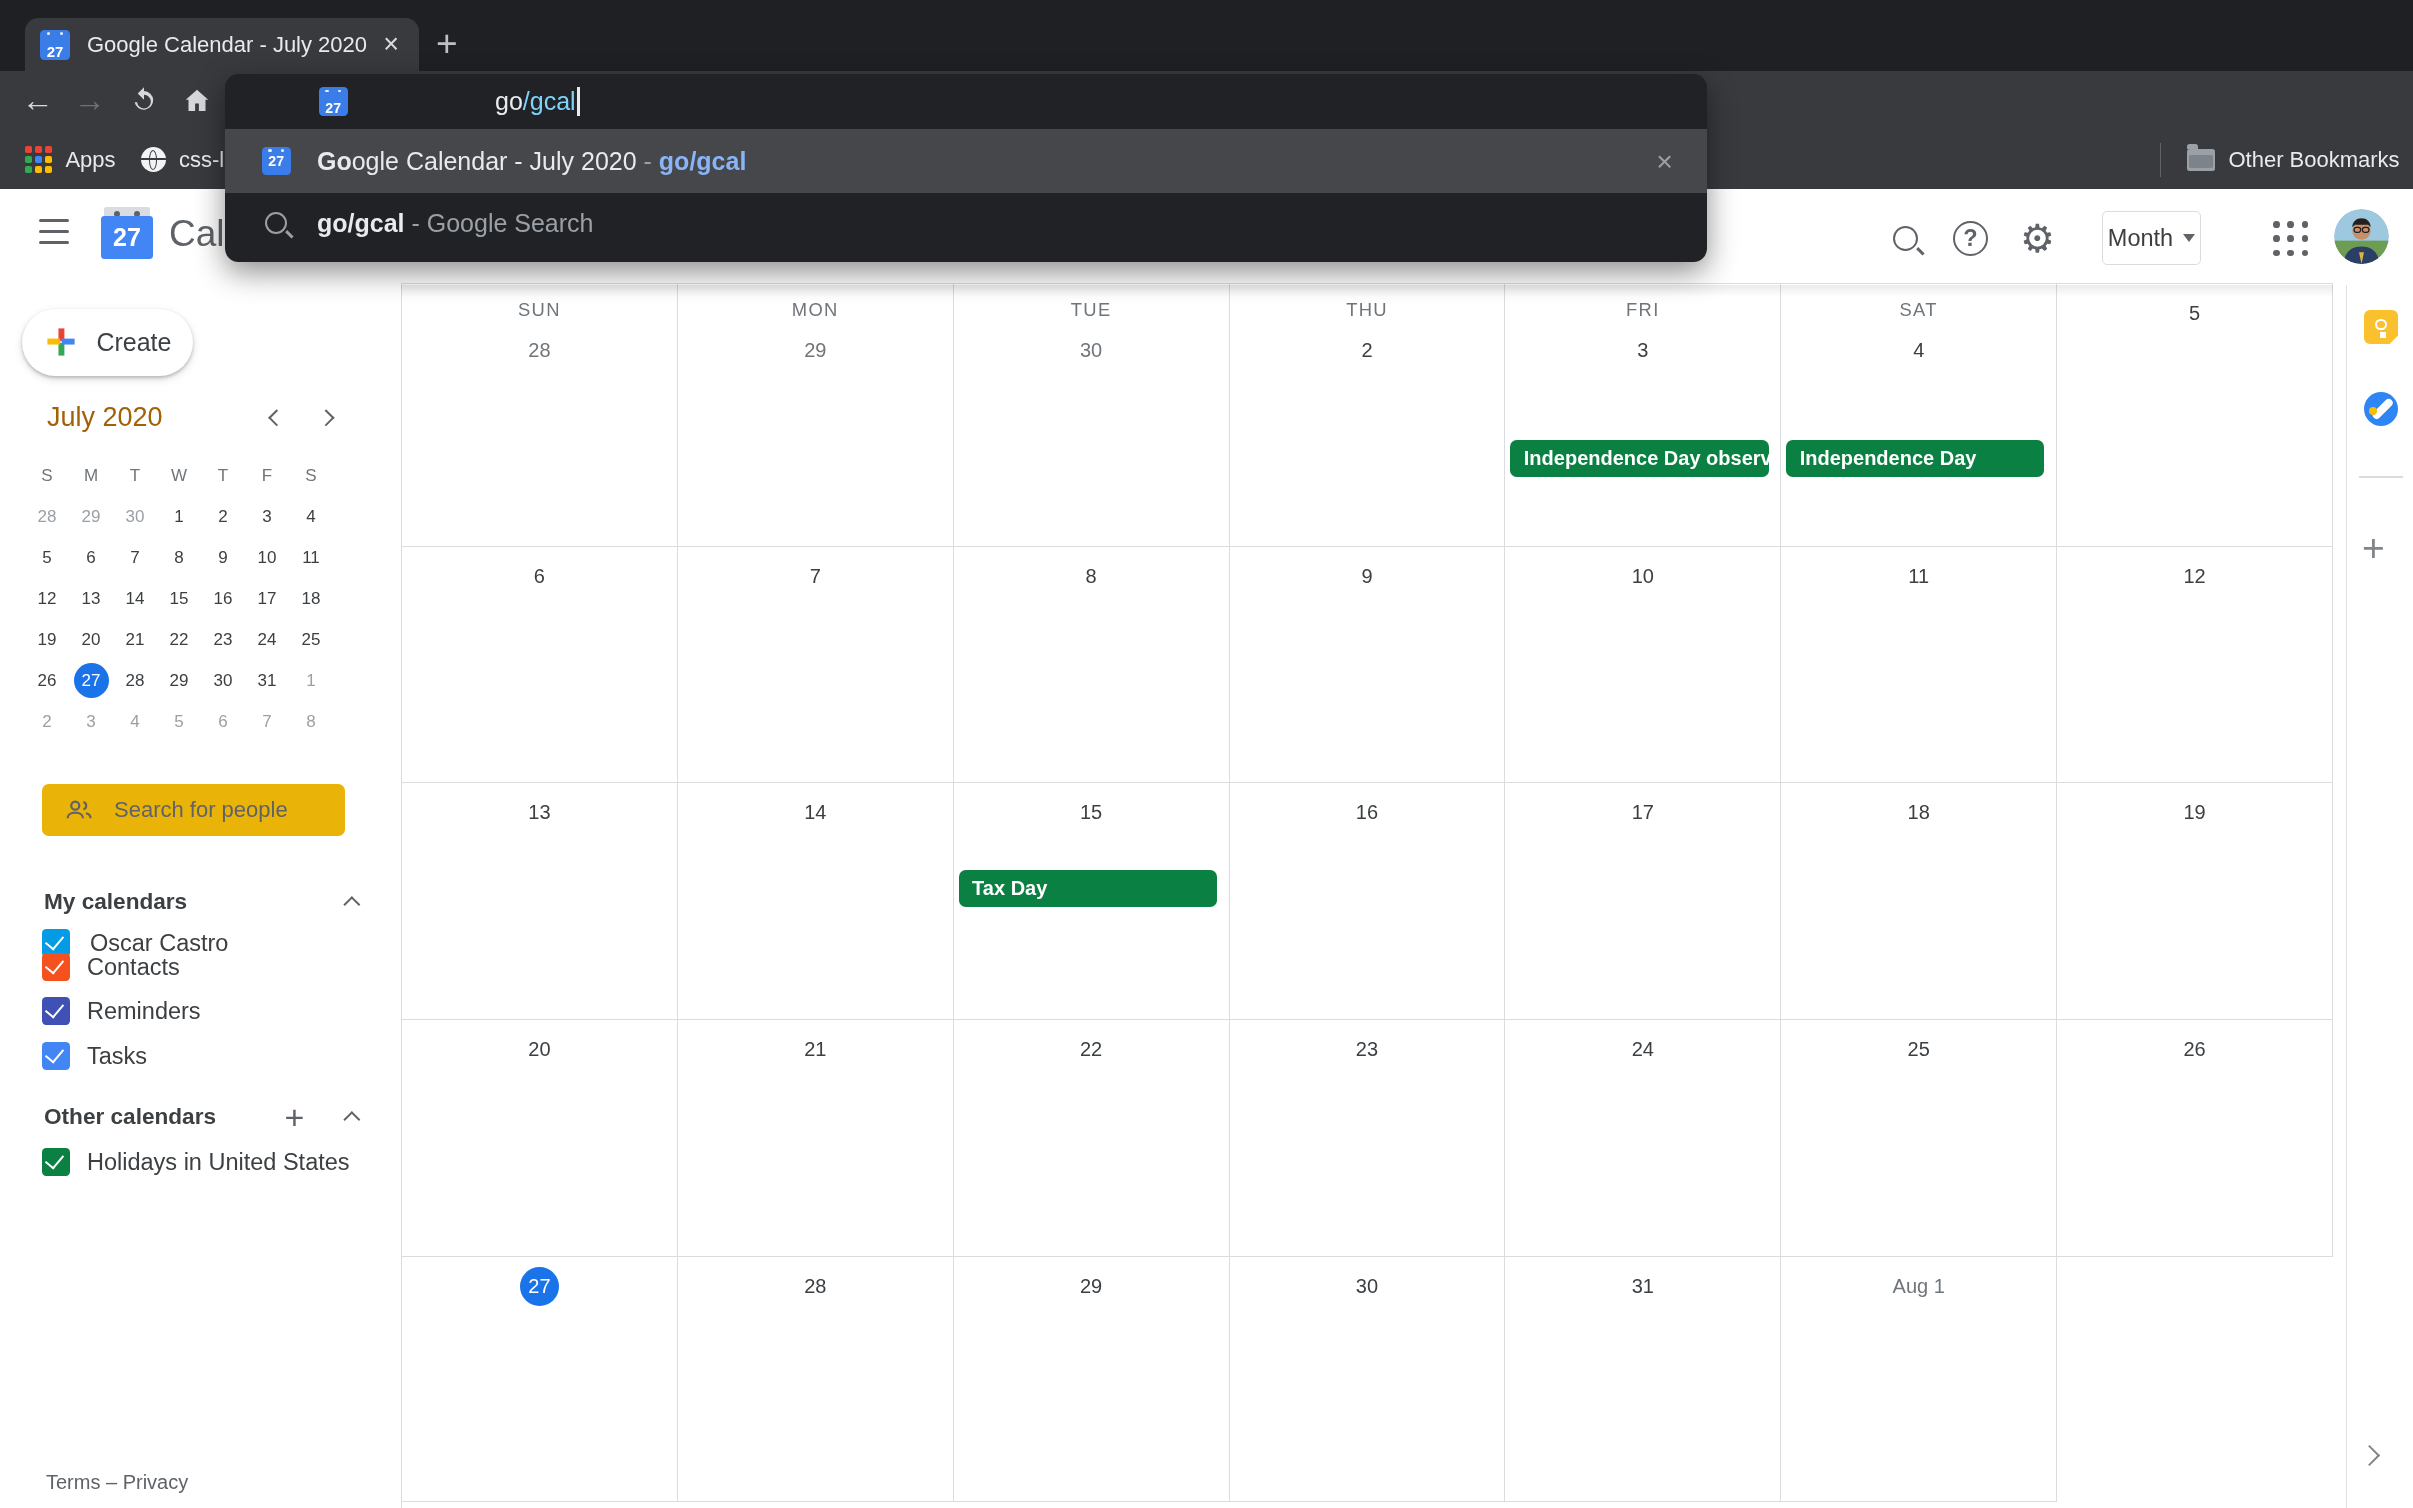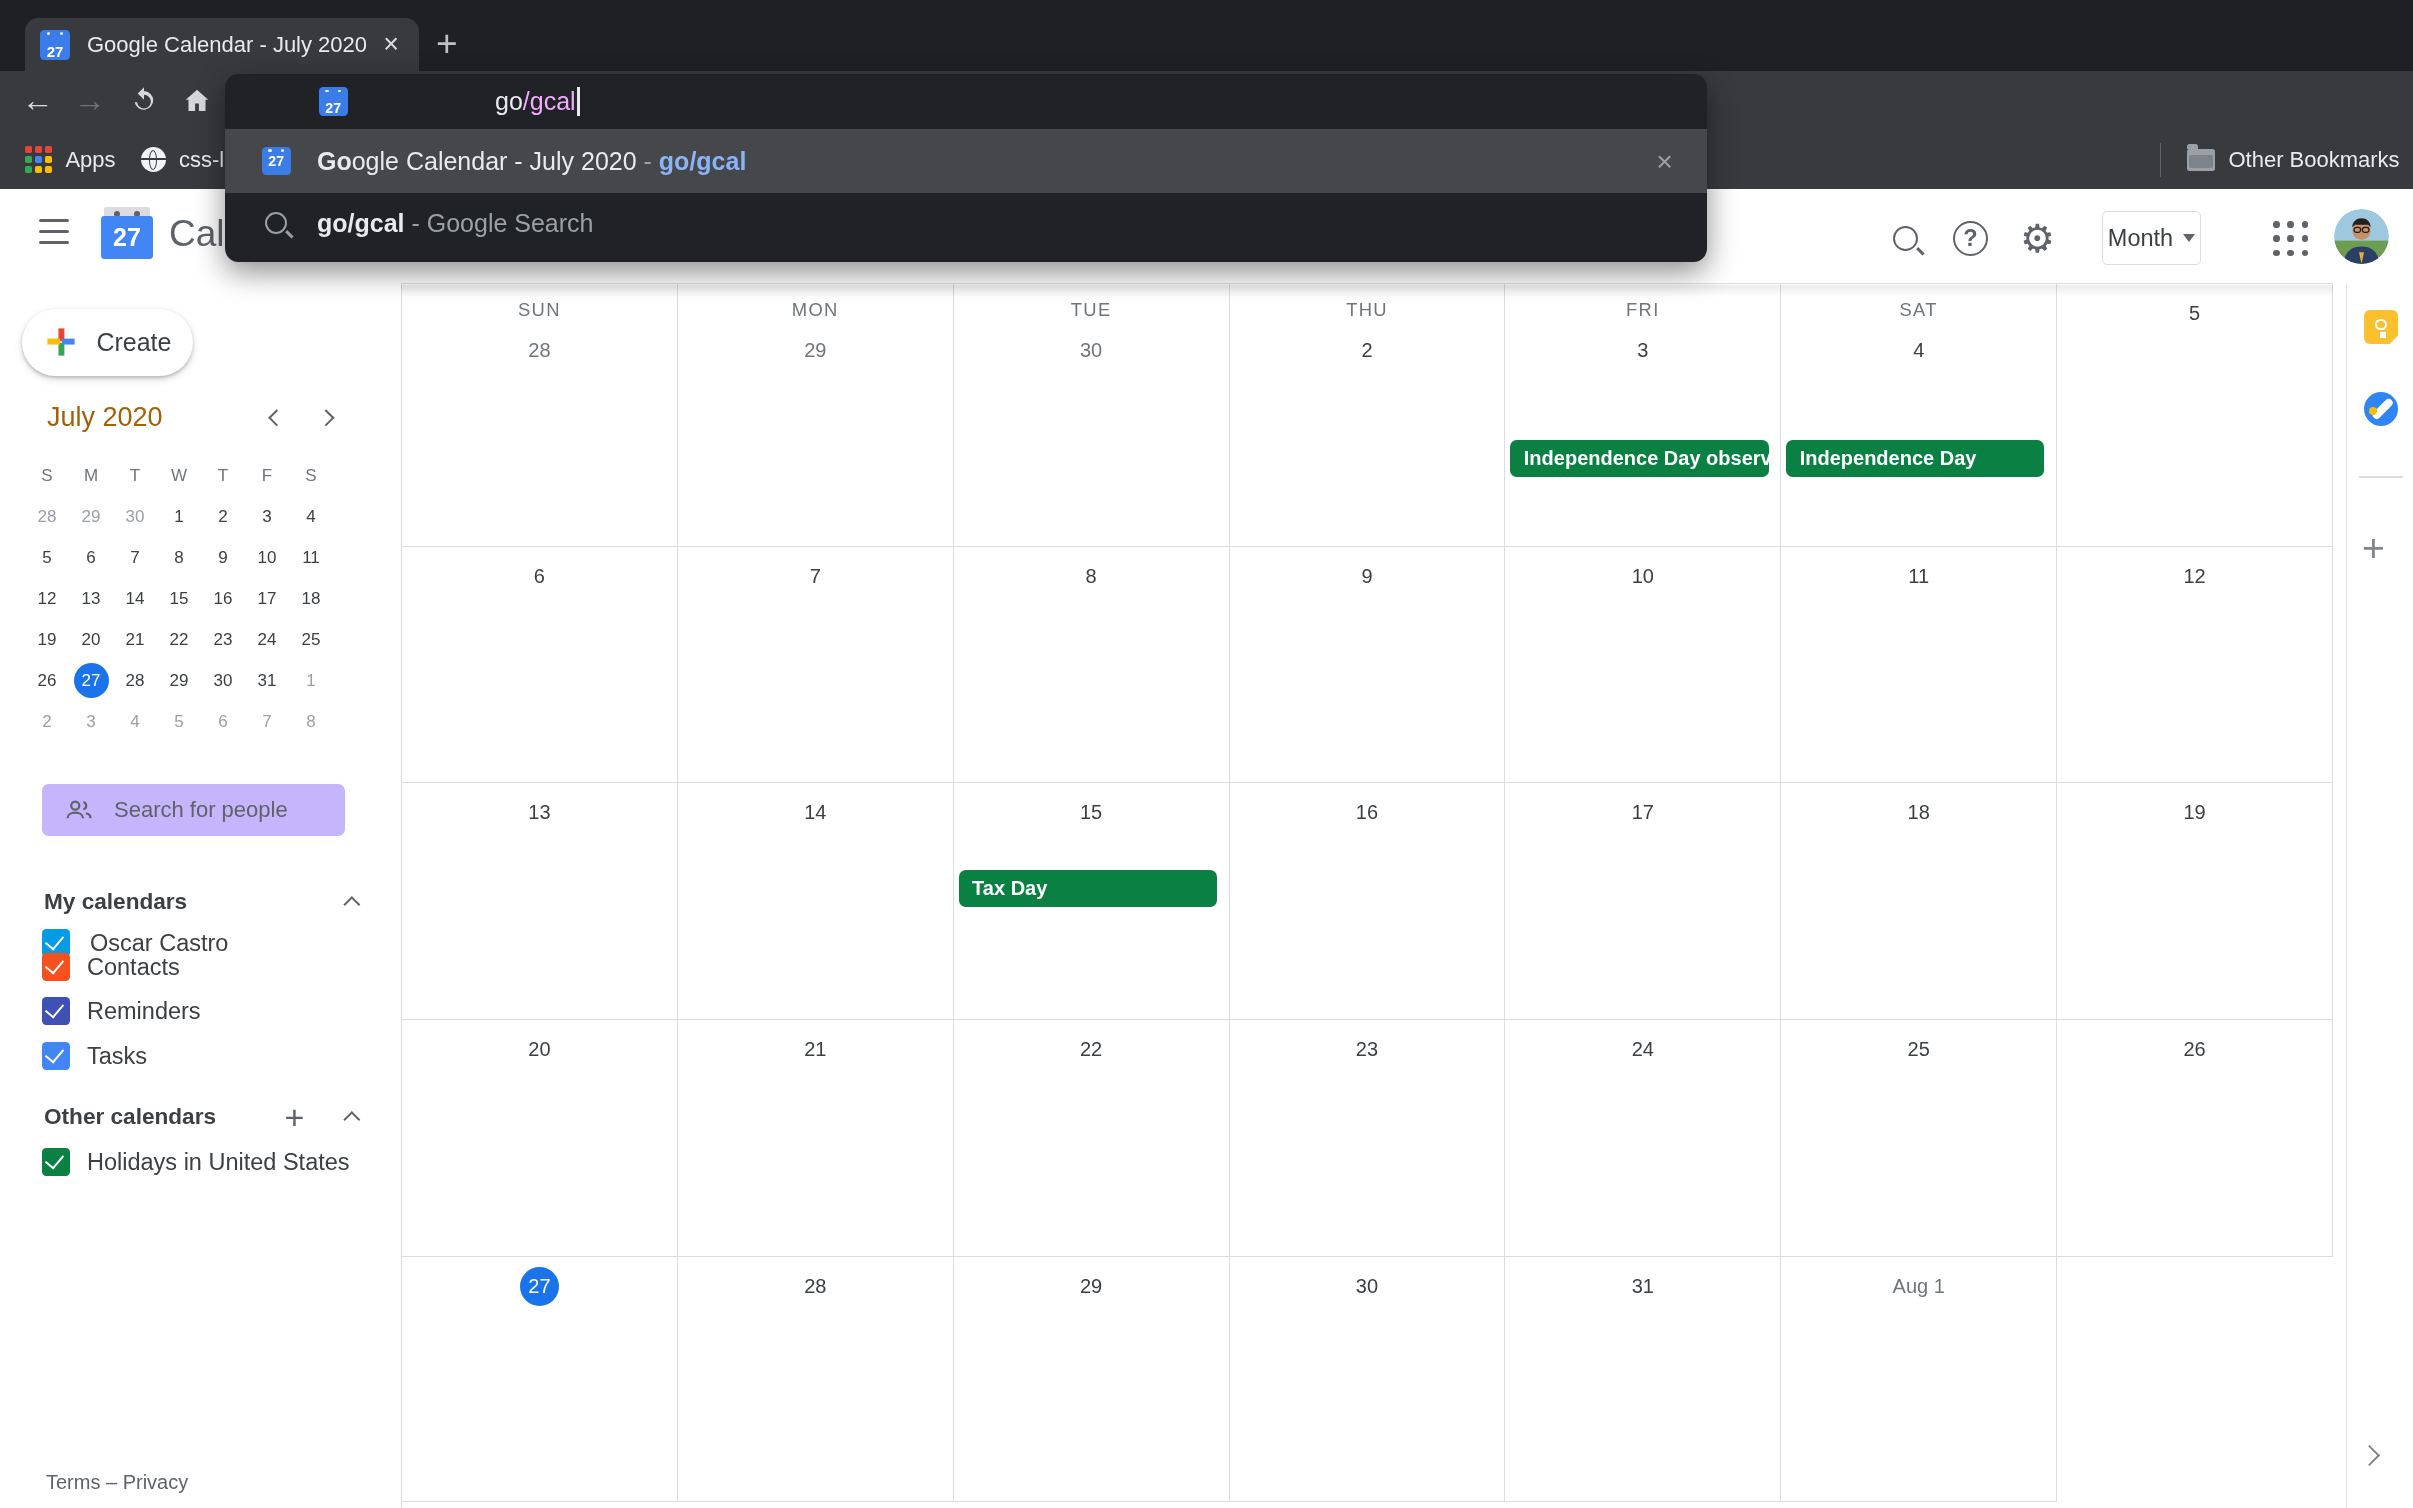--- a/index.html
+++ b/index.html
@@ -47,21 +47,21 @@
   .cal-ic { position:relative; background:#3b7de8; border-radius:4.2px; display:flex; align-items:flex-end;
             justify-content:center; color:#fff; font-weight:bold; }
   .cal-ic:before { content:""; position:absolute; top:2.5px; left:22%; width:12%; height:9%; background:#fff; border-radius:1.7px; opacity:.9; }
   .cal-ic:after  { content:""; position:absolute; top:2.5px; right:22%; width:12%; height:9%; background:#fff; border-radius:1.7px; opacity:.9; }
 
   
   #omni-panel { position:absolute; left:225px; top:74px; width:1482px; height:188px; background:#202226;
                 border-radius:13.4px; z-index:10; box-shadow:0 10px 30px rgba(0,0,0,.45); }
   #omni-row { position:absolute; left:0; top:0; width:100%; height:55px; display:flex; align-items:center; }
   #omni-text { position:absolute; left:270px; font-size:25px; color:#e8eaed; display:flex; align-items:center; }
-  #omni-text .dim { color:#f0abfc; }
+  #omni-text .dim { color:#7dd3fc; }
   .cursor { width:2.5px; height:28.5px; background:#e8eaed; margin-left:1.7px; }
   .sugg { position:absolute; left:0; width:100%; display:flex; align-items:center; font-size:25px; color:#e8eaed; }
   .sugg .ic { position:absolute; left:37px; width:28.5px; height:28.5px; display:flex; align-items:center; justify-content:center; }
   .sugg .txt { position:absolute; left:92px; white-space:nowrap; }
   .seg-dim { color:#9aa0a6; } .seg-blue { color:#8ab4f8; font-weight:bold; } .seg-bold { font-weight:bold; }
   #sugg1 { top:55px; height:64px; background:#45474b; }
   #sugg2 { top:119px; height:60px; }
   #sugg1 .close { position:absolute; right:34px; color:#9aa0a6; font-size:28.5px; }
 
   .mag { width:22px; height:22px; border:2.5px solid #9aa0a6; border-radius:50%; position:relative; }
@@ -115,21 +115,21 @@
   .chev.up { transform:rotate(-135deg); margin-top:5px; }
   #minical-grid { display:grid; grid-template-columns:repeat(7,44px); margin-top:22px; }
   #minical-grid .mc { height:41px; display:flex; align-items:center; justify-content:center;
                       font-size:17px; color:#3c4043; position:relative; }
   #minical-grid .hd { color:#70757a; }
   #minical-grid .muted { color:#9aa0a6; }
   #minical-grid .today { color:#fff; }
   #minical-grid .today:before { content:""; position:absolute; width:35px; height:35px; border-radius:50%;
                       background:#1a73e8; z-index:0; }
   #minical-grid .today span { position:relative; z-index:1; }
-  #people-search { position:absolute; left:42px; top:499px; width:303px; height:52px; background:#c4b5fd;
+  #people-search { position:absolute; left:42px; top:499px; width:303px; height:52px; background:#eab308;
                    border-radius:6.7px; display:flex; align-items:center; gap:20px; padding-left:22px;
                    color:#5f6368; font-size:22px; }
   .section-head { position:absolute; left:44px; width:314px; display:flex; align-items:center;
                   font-size:22.6px; font-weight:bold; color:#3c4043; }
   .cal-item { position:absolute; left:42px; display:flex; align-items:center; gap:17px; font-size:23.5px; color:#3c4043; }
   .chk { width:28px; height:28px; border-radius:4.2px; position:relative; }
   .chk:after { content:""; position:absolute; left:6.7px; top:3.4px; width:9.2px; height:15px;
                border:2.5px solid #fff; border-top:0; border-left:0; transform:rotate(40deg); }
   .plus-thin { font-size:34px; font-weight:300; color:#5f6368; line-height:1; }
   #footer { position:absolute; left:46px; top:1471px; font-size:20px; color:#5f6368; }

